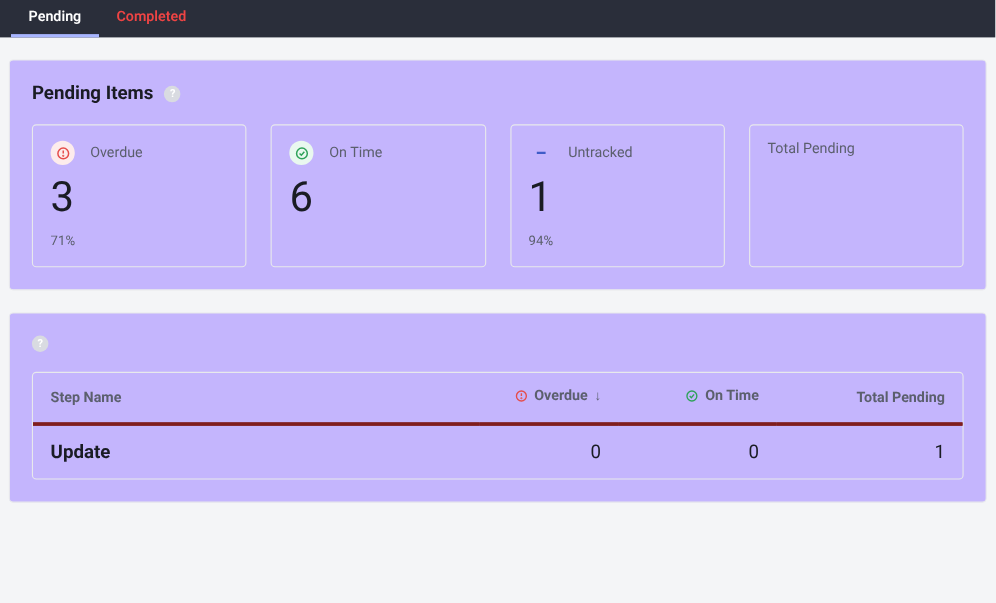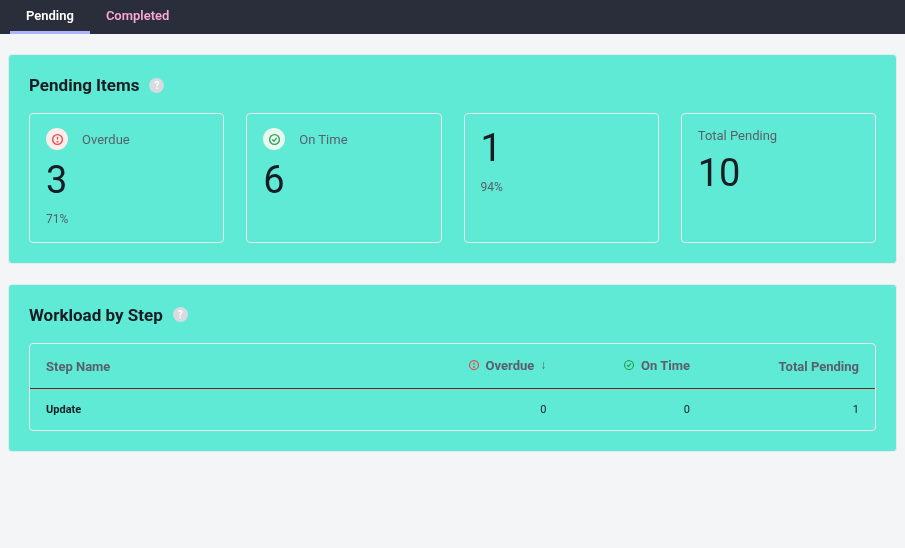--- a/index.html
+++ b/index.html
@@ -16,40 +16,40 @@
     }
     .tabs {
       background: #2a2e3a;
       display: flex;
       padding: 0 10px;
       height: 34px;
       align-items: flex-start;
     }
     .tab {
       padding: 8px 16px 8px;
-      color: #f9a8d4;
+      color: #ef4444;
       font-size: 13px;
       font-weight: 600;
       cursor: pointer;
       border-bottom: 3px solid transparent;
       display: flex;
       align-items: center;
     }
     .tab.active {
       color: #ffffff;
       border-bottom-color: #a8b5ff;
     }
     .main {
       padding: 20px 8px 8px;
       display: flex;
       flex-direction: column;
       gap: 20px;
     }
     .card {
-      background: #5eead4;
+      background: #c4b5fd;
       border: 1px solid #e8e9ec;
       border-radius: 4px;
       padding: 20px;
     }
     .card-header {
       display: flex;
       align-items: center;
       gap: 10px;
       margin-bottom: 18px;
     }
@@ -123,32 +123,32 @@
     table {
       width: 100%;
       border-collapse: collapse;
     }
     thead th {
       text-align: left;
       font-size: 13px;
       font-weight: 700;
       color: #5b5f6d;
       padding: 14px 16px;
-      border-bottom: 1px solid #7f1d1d;
+      border-bottom: 3px solid #7f1d1d;
     }
     thead th.num, tbody td.num {
       text-align: right;
     }
     thead th .th-inner {
       display: inline-flex;
       align-items: center;
       gap: 6px;
     }
     tbody td {
-      font-size: 11px;
+      font-size: 17px;
       font-weight: 700;
       color: #1a1c24;
       padding: 14px 16px;
       border-bottom: 1px solid #e8e9ec;
     }
     tbody td.num {
       font-weight: 400;
     }
     tbody tr:last-child td {
       border-bottom: none;
@@ -204,37 +204,43 @@
               <circle cx="12" cy="12" r="9"></circle>
               <polyline points="8,12 11,15 16,9"></polyline>
             </svg>
           </div>
           <span>On Time</span>
         </div>
         <div class="stat-value">6</div>
       </div>
 
       <div class="stat-card">
+        <div class="stat-header">
+          <div class="stat-icon-wrap blue">
+            <svg width="16" height="16" viewBox="0 0 24 24" fill="none" stroke="#3f5cc8" stroke-width="3">
+              <line x1="6" y1="12" x2="18" y2="12"></line>
+            </svg>
+          </div>
+          <span>Untracked</span>
+        </div>
         <div class="stat-value">1</div>
         <div class="stat-sub">94%</div>
       </div>
 
       <div class="stat-card no-icon-offset">
         <div class="stat-header">
           <span>Total Pending</span>
         </div>
-        <div class="stat-value">10</div>
       </div>
 
     </div>
   </div>
 
   <div class="card">
     <div class="card-header">
-      <div class="card-title">Workload by Step</div>
       <div class="help-icon">?</div>
     </div>
     <div class="table-wrap">
       <table>
         <thead>
           <tr>
             <th style="width:48%;">
               <span class="th-inner">
                 <span>Step Name</span>
               </span>

